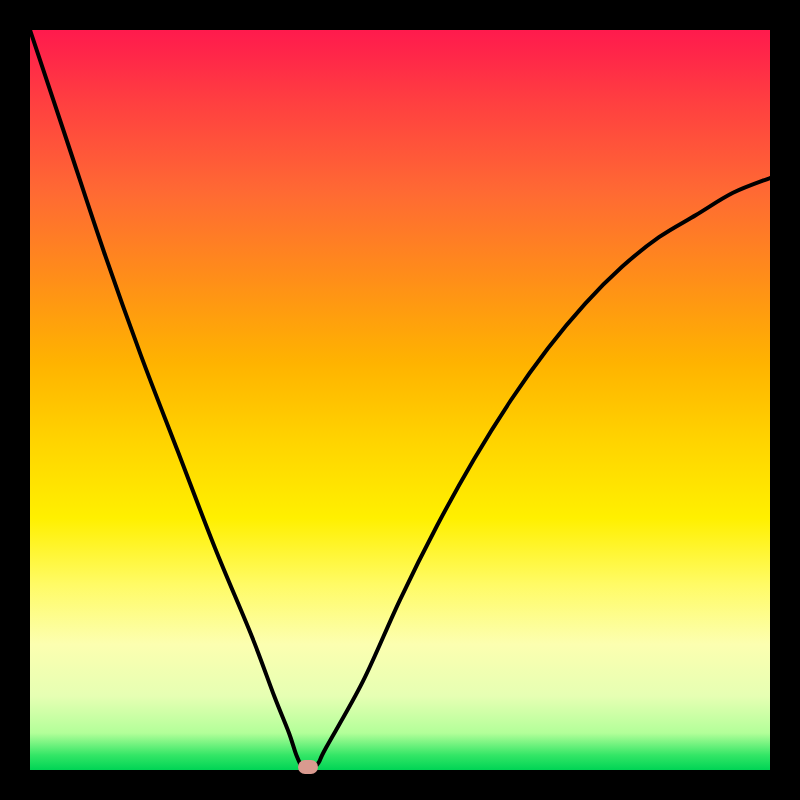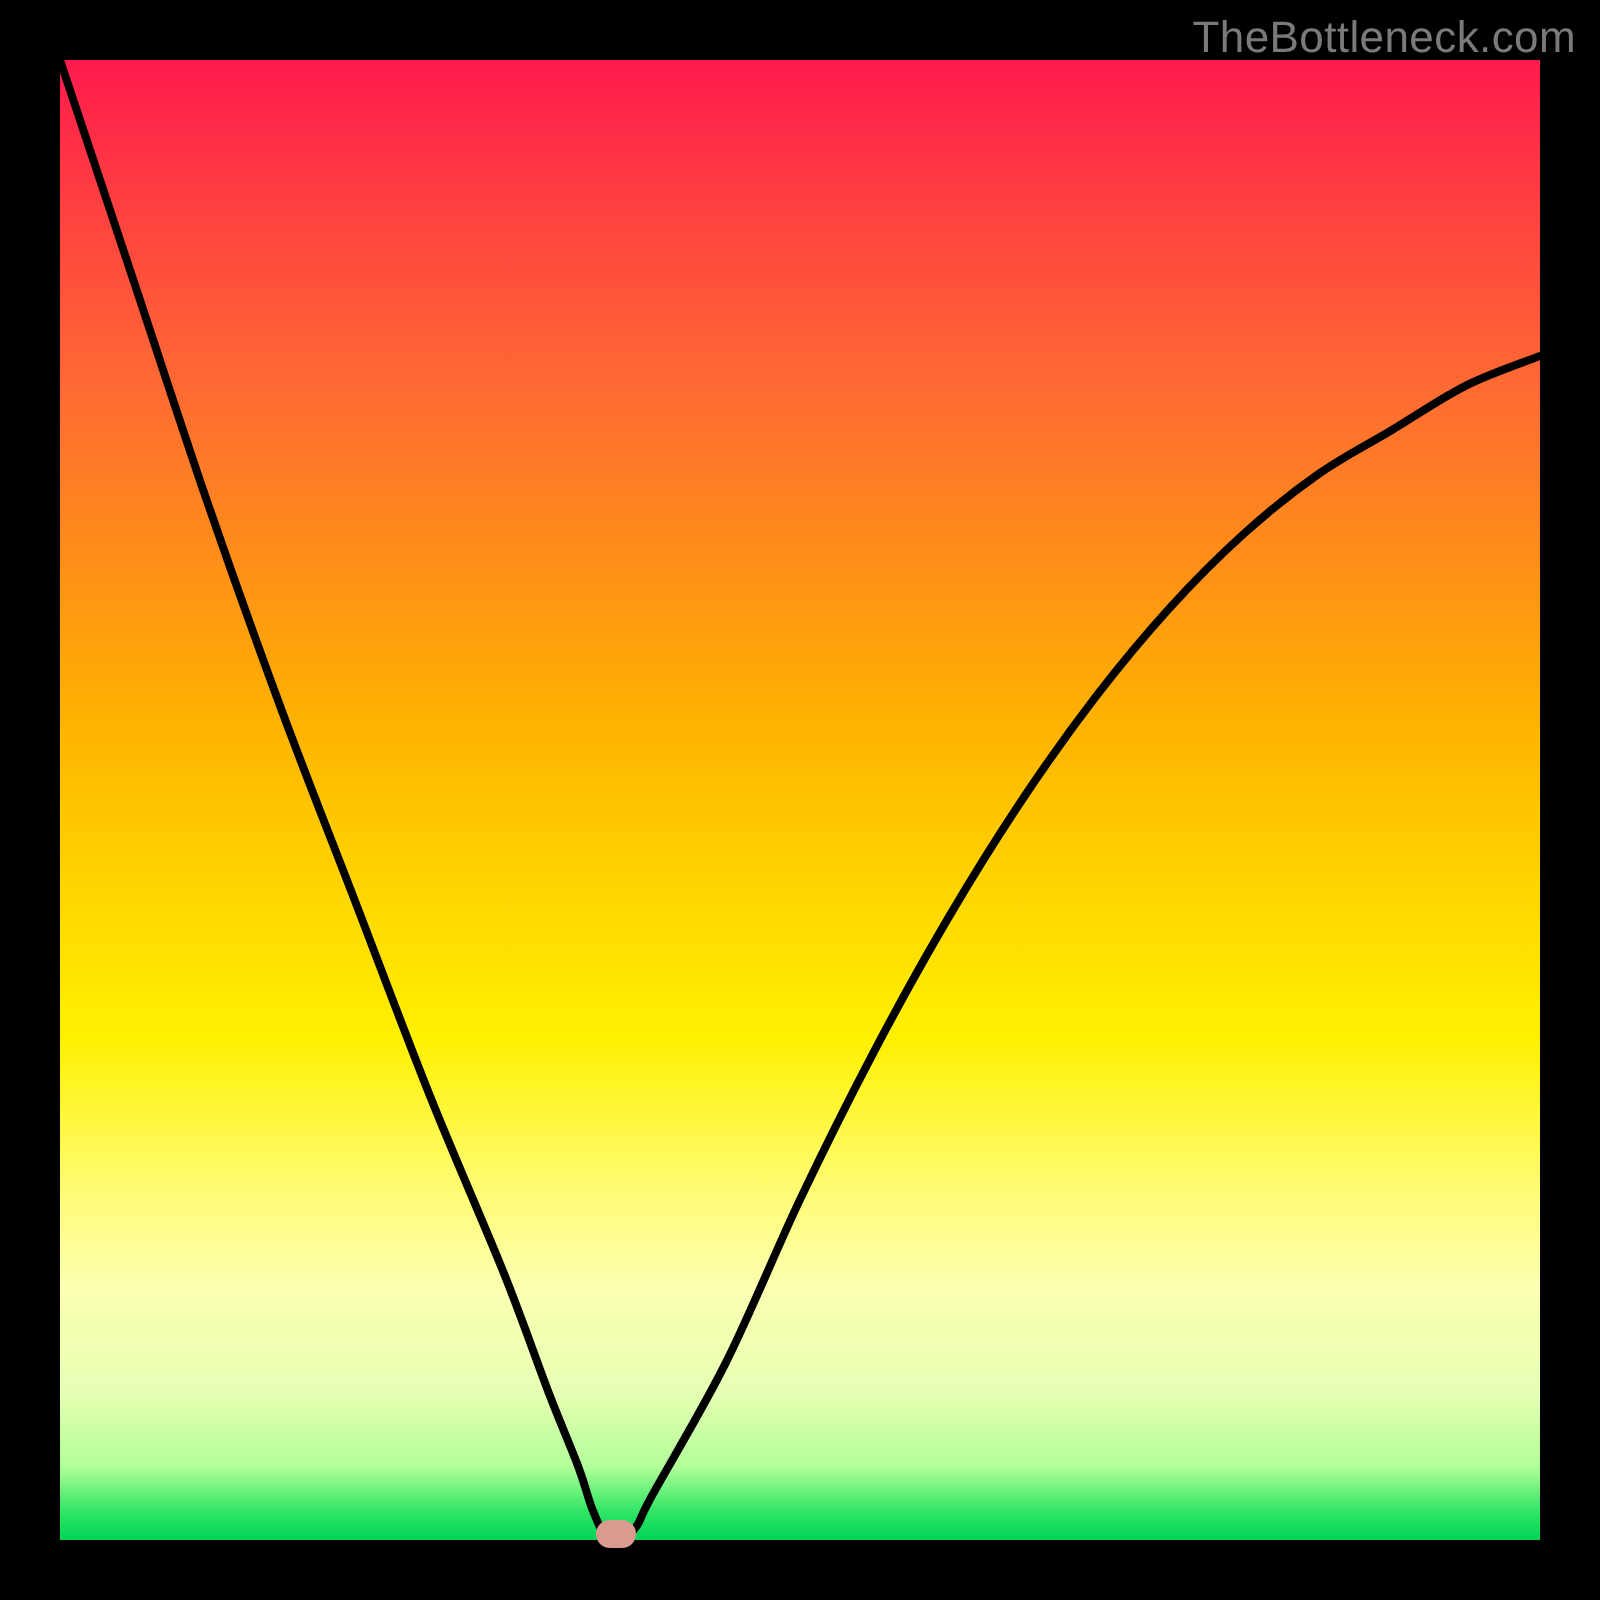--- a/index.html
+++ b/index.html
@@ -63,21 +63,20 @@
     border-radius: 7px / 7px;
     background: #d99a8f;
     transform: translate(-50%, -50%);
     z-index: 3;
   }
 </style>
 </head>
 <body>
 
 <div class="frame">
-  <div class="watermark">TheBottleneck.com</div>
 
   <div class="plot-area">
     <svg class="curve" viewBox="0 0 740 740" preserveAspectRatio="none">
       <path id="curve-path" d="M 0.00 0.00 C 6.17 18.50, 24.67 74.00, 37.00 111.00 C 49.33 148.00, 61.67 186.23, 74.00 222.00 C 86.33 257.77, 98.67 292.30, 111.00 325.60 C 123.33 358.90, 135.67 389.73, 148.00 421.80 C 160.33 453.87, 172.67 487.17, 185.00 518.00 C 197.33 548.83, 212.13 582.13, 222.00 606.80 C 231.87 631.47, 238.03 649.97, 244.20 666.00 C 250.37 682.03, 255.30 693.13, 259.00 703.00 C 262.70 712.87, 263.93 719.03, 266.40 725.20 C 268.87 731.37, 271.33 737.53, 273.80 740.00 C 276.27 742.47, 278.73 741.23, 281.20 740.00 C 283.67 738.77, 286.13 736.30, 288.60 732.60 C 291.07 728.90, 288.60 731.37, 296.00 717.80 C 303.40 704.23, 320.67 675.87, 333.00 651.20 C 345.33 626.53, 357.67 595.70, 370.00 569.80 C 382.33 543.90, 394.67 519.23, 407.00 495.80 C 419.33 472.37, 431.67 450.17, 444.00 429.20 C 456.33 408.23, 468.67 388.50, 481.00 370.00 C 493.33 351.50, 505.67 334.23, 518.00 318.20 C 530.33 302.17, 542.67 287.37, 555.00 273.80 C 567.33 260.23, 579.67 247.90, 592.00 236.80 C 604.33 225.70, 616.67 215.83, 629.00 207.20 C 641.33 198.57, 653.67 192.40, 666.00 185.00 C 678.33 177.60, 690.67 168.97, 703.00 162.80 C 715.33 156.63, 733.83 150.47, 740.00 148.00 " fill="none" stroke="#000" stroke-width="4" stroke-linecap="round" stroke-linejoin="round"></path>
     </svg>
     <div id="min-marker" class="marker" style="left: 277.5px; top: 737px;"></div>
   </div>
 </div>
 
 </body></html>

